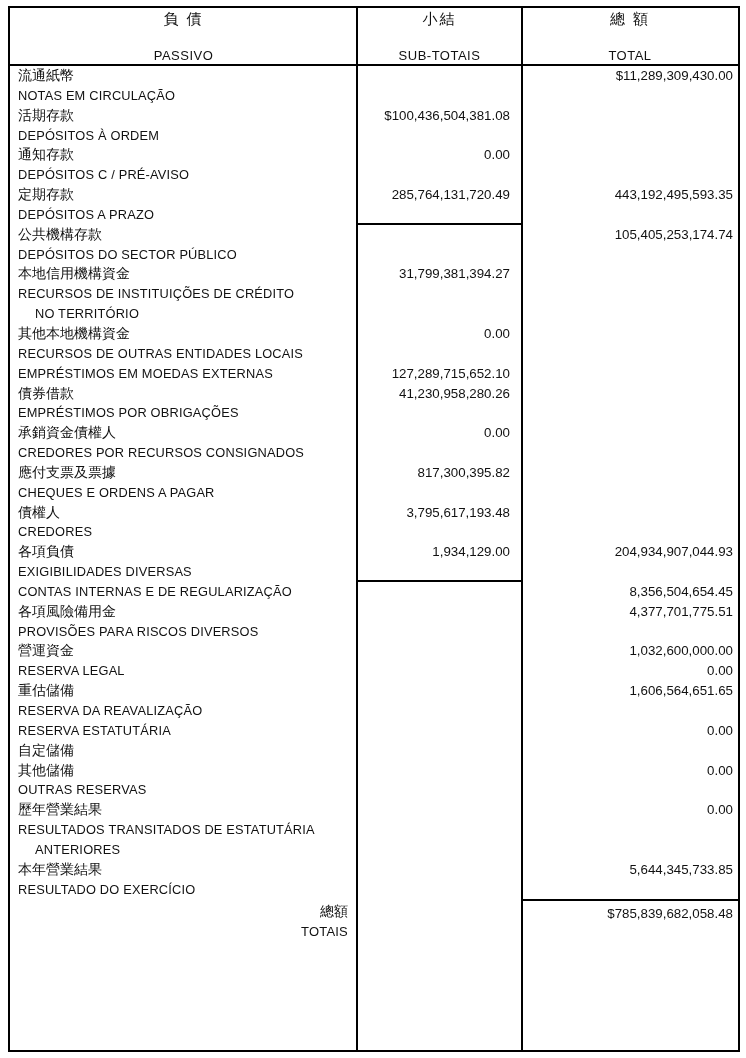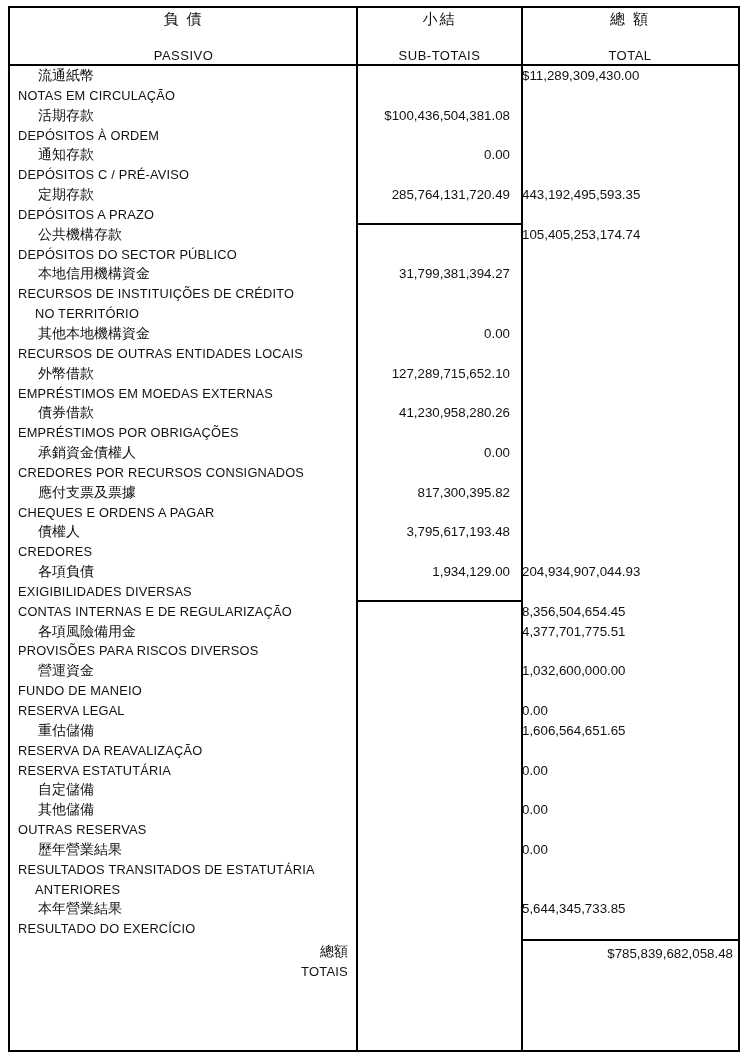--- a/index.html
+++ b/index.html
@@ -56,25 +56,25 @@
     display: grid;
     grid-template-columns: 347px 165px 1fr;
   }
   .line {
     height: 19.85px;
     line-height: 19.85px;
     white-space: nowrap;
     overflow: visible;
   }
   .c-label { padding-left: 8px; }
-  .zh  { font-size: 14px; margin-left: 20px; }
+  .zh  { font-size: 14px; }
   .pt  { font-size: 12.8px; letter-spacing: 0.2px; }
   .pt.indent { padding-left: 17px; }
   .c-sub  { text-align: right; padding-right: 12px; }
-  .c-total{ text-align: left; }
+  .c-total{ text-align: right; padding-right: 5px; }
   .val { font-size: 13.3px; }
   .c-sub.seg-line { border-bottom: 2px solid #000; }
 
   
   .tfoot {
     flex: 1;
     display: grid;
     grid-template-columns: 347px 165px 1fr;
   }
   .f-label {
@@ -203,21 +203,20 @@
     <div class="cell c-sub">
       <div class="line val">0.00</div>
     </div>
     <div class="cell c-total">
       <div class="line val"></div>
     </div>
   </div>
 
   <div class="row">
     <div class="cell c-label">
-      <div class="line zh">外幣借款</div>
     <div class="line pt">EMPRÉSTIMOS EM MOEDAS EXTERNAS</div>
           </div>
     <div class="cell c-sub">
       <div class="line val">127,289,715,652.10</div>
     </div>
     <div class="cell c-total">
       <div class="line val"></div>
     </div>
   </div>
 
@@ -307,21 +306,20 @@
       <div class="line val"></div>
     </div>
     <div class="cell c-total">
       <div class="line val">4,377,701,775.51</div>
     </div>
   </div>
 
   <div class="row">
     <div class="cell c-label">
       <div class="line zh">營運資金</div>
-    <div class="line pt">FUNDO DE MANEIO</div>
           </div>
     <div class="cell c-sub">
       <div class="line val"></div>
     </div>
     <div class="cell c-total">
       <div class="line val">1,032,600,000.00</div>
     </div>
   </div>
 
   <div class="row">

